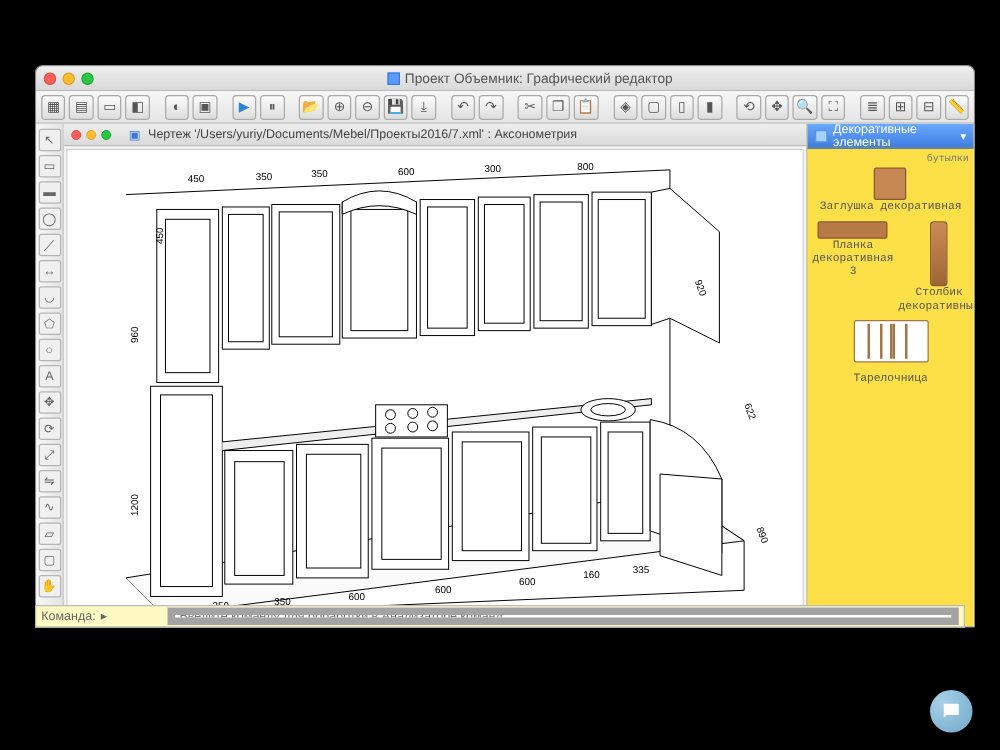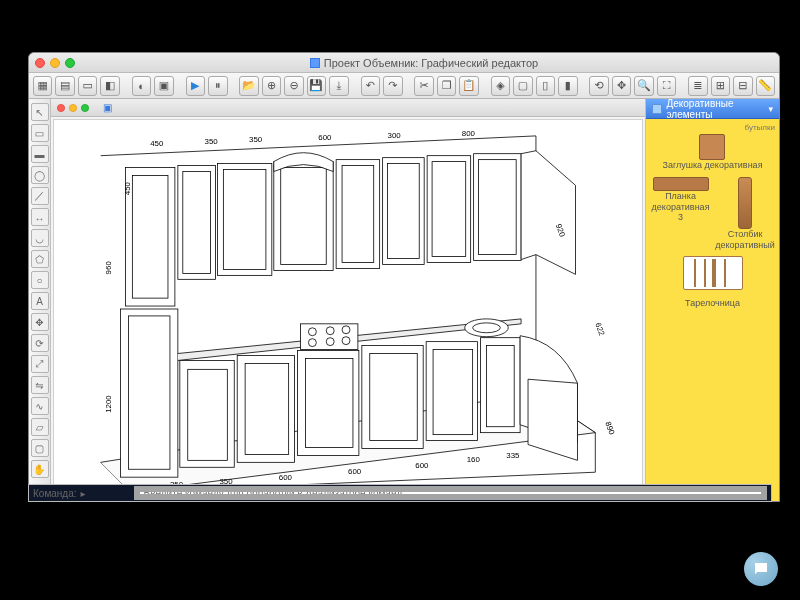--- a/index.html
+++ b/index.html
@@ -110,36 +110,36 @@
     padding:0 6px;
     font-size:10px;
     border-bottom:1px solid #2f5fb8;
     gap:4px;
   }
   .pal-head .folder { width:12px;height:10px;background:#a4d1ff;border:1px solid #5c93d9;border-radius:1px;}
   .pal-head .chev { margin-left:auto; font-size:9px;}
   .pal-body {
     flex:1; overflow:hidden;
     padding:4px;
-    font-size:9px; color:#555;
+    font-size:9px; color:#555;font-family:Liberation Mono, monospace;
   }
   .pitem { display:flex; flex-direction:column; align-items:center; text-align:center; margin-bottom:6px; line-height:1.2;}
   .pswatch { width:54px;height:34px;background:#c78752;border:1px solid #8a5a31; border-radius:2px; display:flex;align-items:center;justify-content:center;}
   .pswatch.leg{width:14px;height:52px;background:linear-gradient(#c98c54,#9e6536);border-radius:3px;}
   .pswatch.plank{width:56px;height:18px;background:#b77945;transform:skewY(-4deg);}
   .pswatch.plank2{width:56px;height:14px;background:#b77945;}
   .pswatch.rail{width:60px;height:34px;background:#fff;border:1px solid #a67546;position:relative;}
   .pswatch.rail::before,.pswatch.rail::after{content:"";position:absolute;top:2px;bottom:2px;width:2px;background:#a67546;}
   .pswatch.rail::before{left:10px;box-shadow:10px 0 #a67546,20px 0 #a67546,30px 0 #a67546;}
   .prow { display:flex; gap:4px; justify-content:space-around; }
   .cmd-bar {
     position:absolute;
     left:28px; bottom:98px;
     width: 744px; height: 18px;
-    background:#0f172a; border:1px solid #bbb;
+    background:#fef9c3; border:1px solid #bbb;
     display:flex;align-items:center;
     padding:0 4px; gap:4px;
     font-size:10px;color:#666;justify-content:center;
   }
   .cmd-bar input {
     flex:1; height:14px; border:6px solid #a3a3a3;
     font-size:10px; padding:0 4px; color:#888;
     background:#fff;
     margin-left:44px;
   }
@@ -236,20 +236,21 @@
     </div>
 
     <div class="viewport-wrap">
       <div class="doc-title">
         <div class="traffic">
           <div class="dot red"></div>
           <div class="dot yel"></div>
           <div class="dot grn"></div>
         </div>
         <span style="color:#3a7ae0">▣</span>
+        <span>Чертеж '/Users/yuriy/Documents/Mebel/Проекты2016/7.xml' : Аксонометрия</span>
       </div>
       <div class="viewport">
         <div class="kitchen">
           <svg viewBox="0 0 560 370">
             <g stroke="#000" stroke-width="0.8" fill="#fff">
 
               <polyline points="30,30 470,10 470,270 530,310 530,350 60,370 30,340" fill="none"></polyline>
 
               <polyline points="30,340 470,270 530,310 60,370" fill="#fafafa"></polyline>
 

